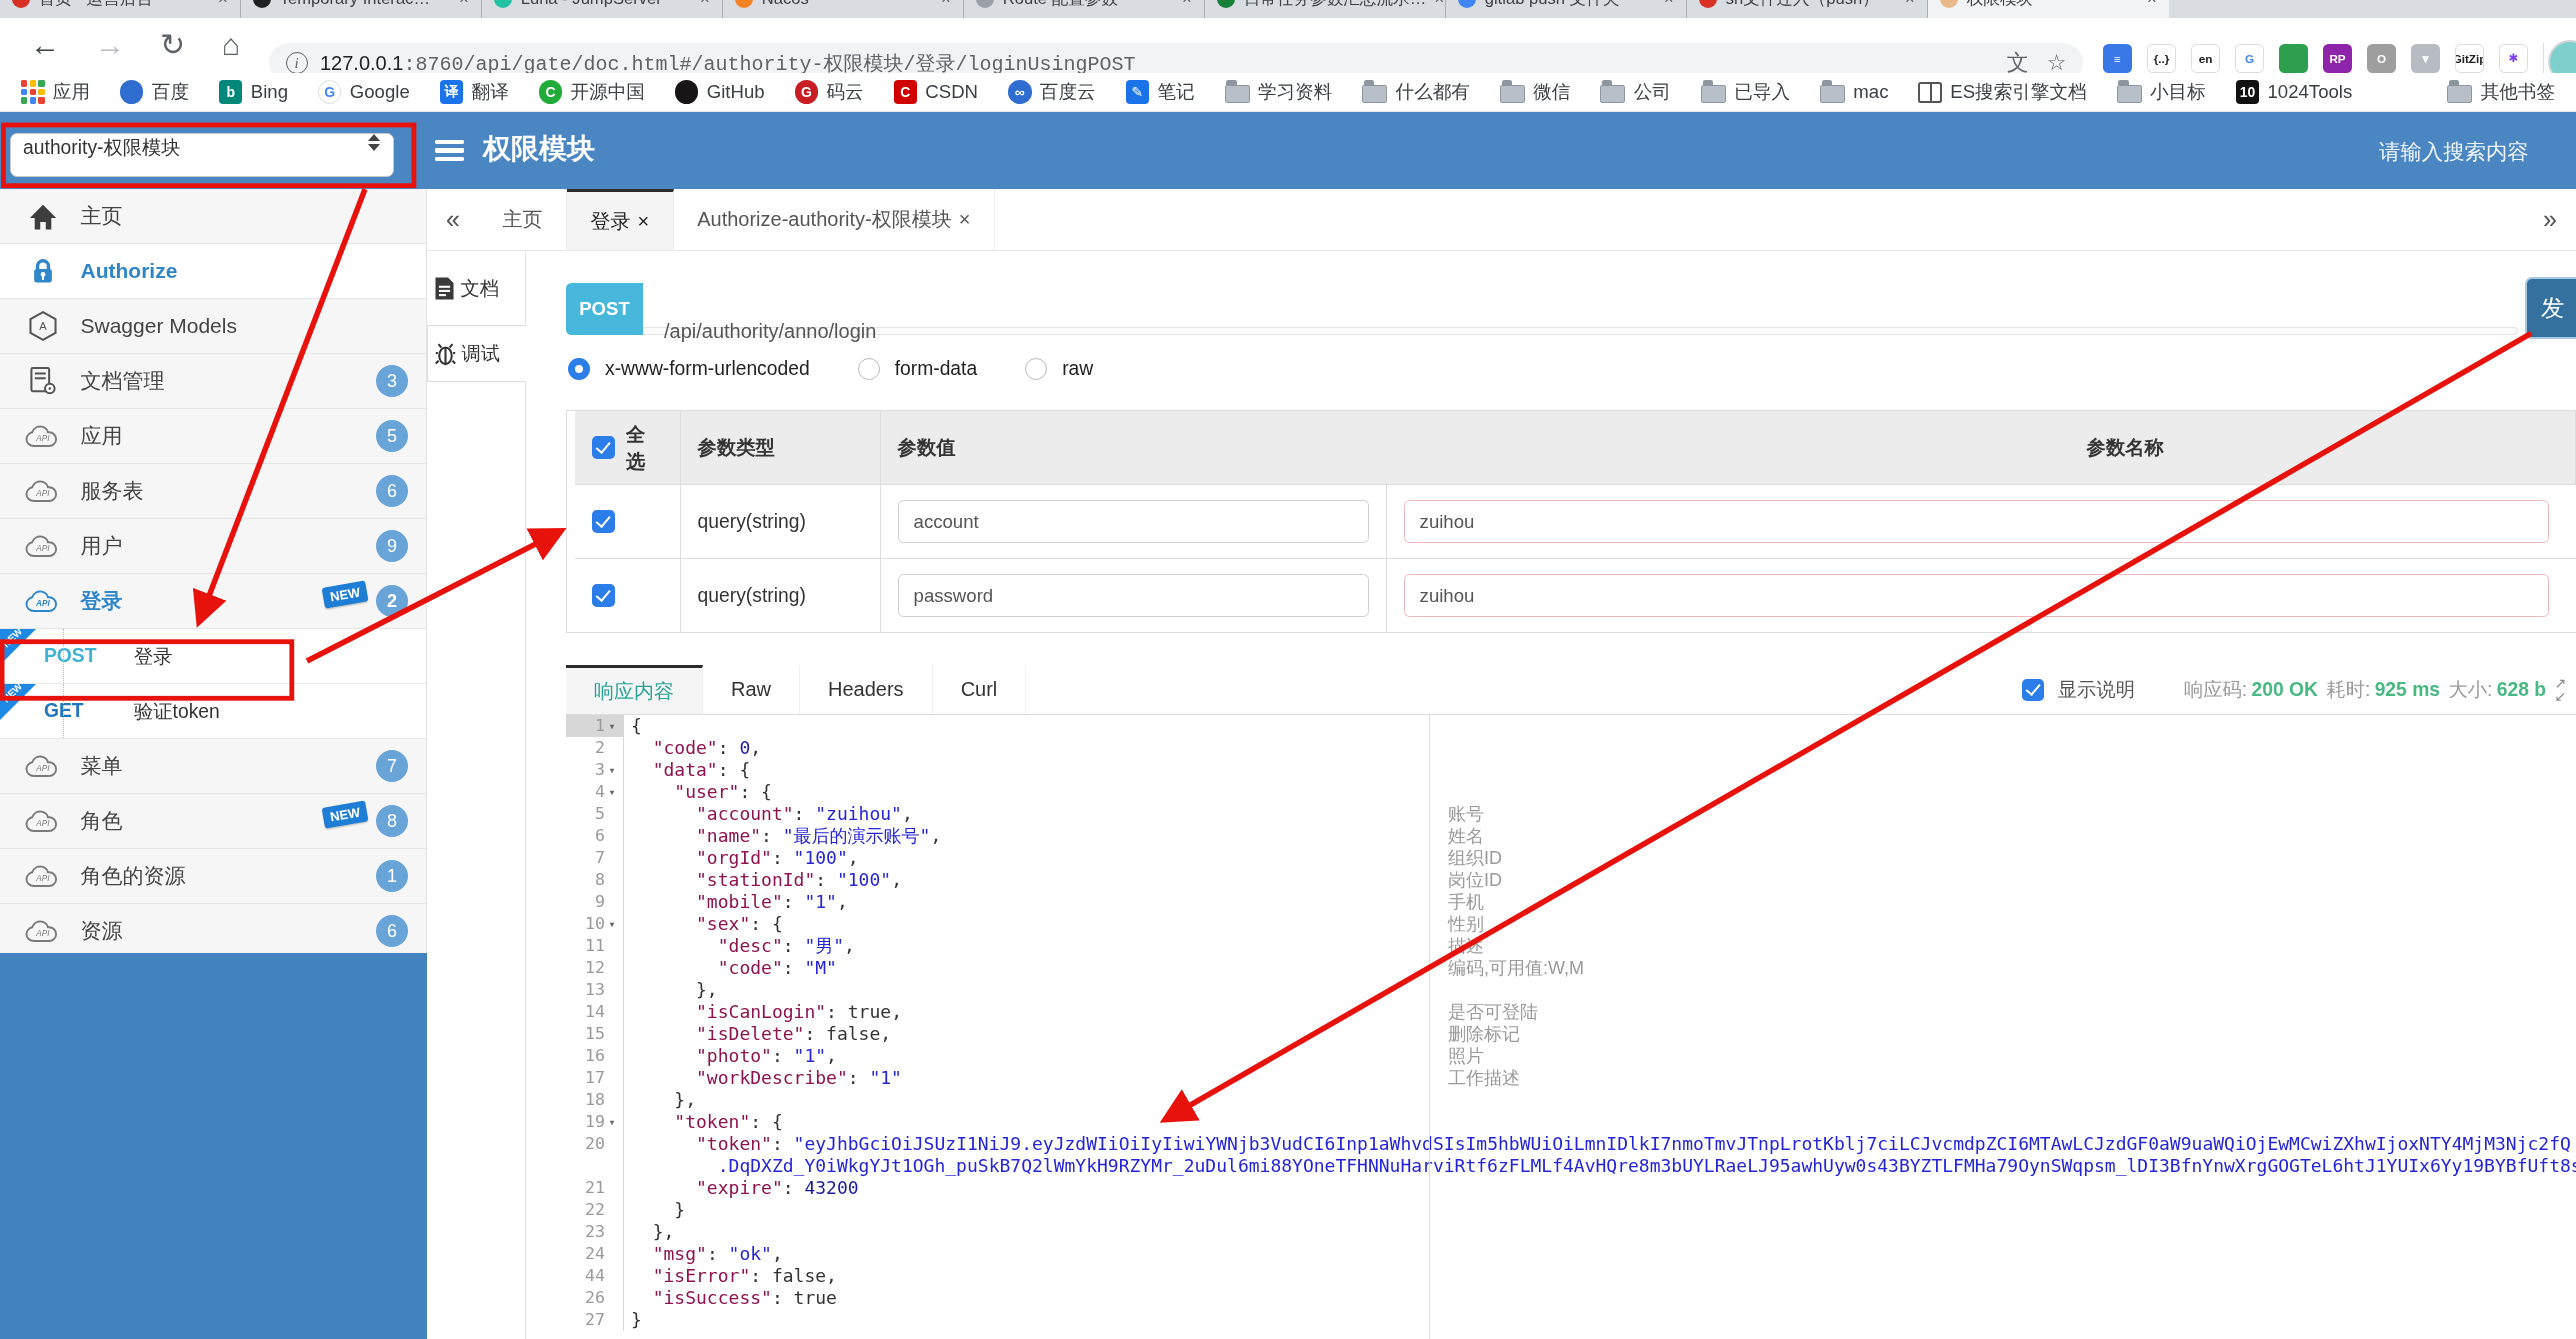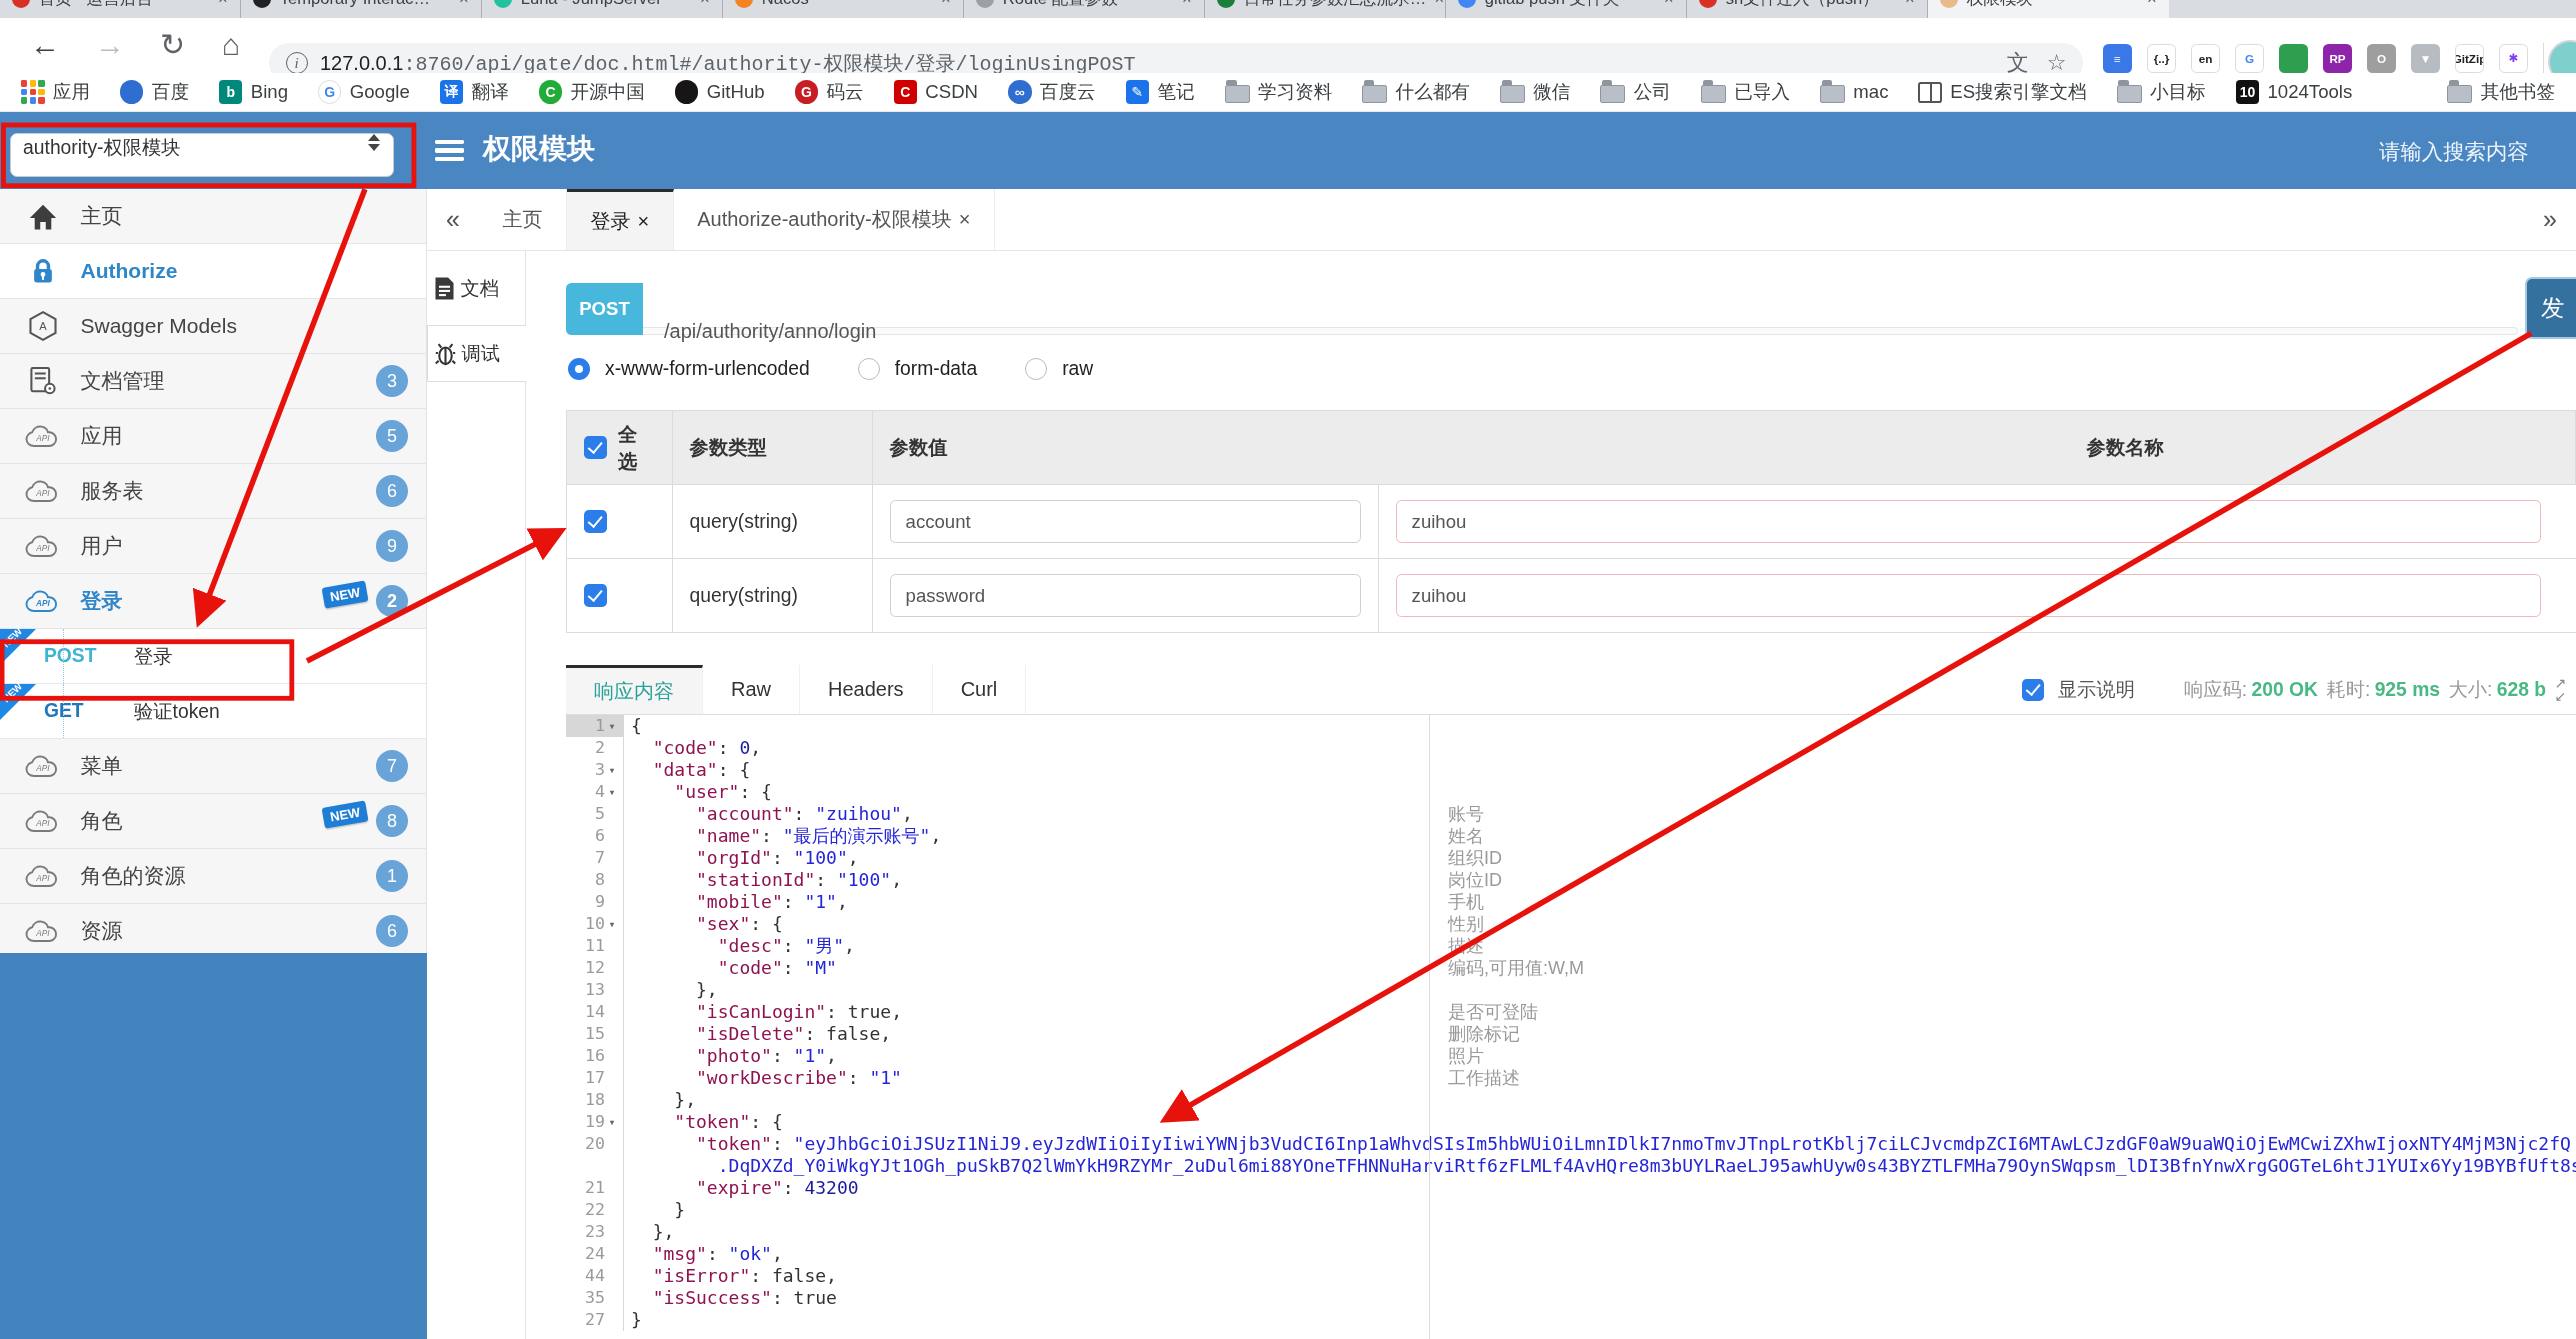--- a/index.html
+++ b/index.html
@@ -80,21 +80,21 @@
   .postbar { position:absolute; left:566px; top:283px; width:1952px; height:52px; display:flex; }
   .postchip { width:77px; background:#47b8dc; color:#fff; font-weight:bold; font-size:18.6px; display:flex; align-items:center; justify-content:center; border-radius:5.5px 0 0 5.5px; }
   .posturl { flex:1; background:#fbfbfb; border:0.7px solid #e6e6e6; border-left:none; border-radius:0 5.5px 5.5px 0; display:flex; align-items:center; padding:0 21px; font-size:20px; color:#555;margin-top:44px; }
   .sendbtn { position:absolute; left:2525px; top:277px; width:90px; height:62px; background:#35719f; border:2.8px solid #a9c8e2; border-radius:7px; color:#fff; font-size:23.5px; display:flex; align-items:center; padding-left:14px; }
   .radios { position:absolute; left:568px; top:353px; height:32px; display:flex; align-items:center; gap:15px; font-size:19.3px; color:#222; }
   .radio { width:22px; height:22px; border-radius:50%; background:#fff; border:1.4px solid #bbb; flex:0 0 auto; }
   .radio.sel { border:7px solid #2b7de9; }
   .rgap { width:18px; }
   
   .ptable { position:absolute; left:566px; top:410px; width:2010px; border:0.7px solid #dcdcdc; border-right:none; font-size:19.3px; }
-  .prow { display:flex; border-top:0.7px solid #dcdcdc; background:#fff; }
+  .prow { display:flex; border-top:0.7px solid #dcdcdc; background:#fff;margin-left:8px; }
   .prow:first-child { border-top:none; background:#ececec; font-weight:bold; }
   .pc { padding:0 16.6px; display:flex; align-items:center; gap:11px; border-right:0.7px solid #dcdcdc; min-height:73px; }
   .pc1 { width:106px; } .pc2 { width:200px; } .pc3 { width:506px; } .pc4 { flex:1; border-right:none; }
   .pinput { width:475px; height:43px; border:0.7px solid #cfcfcf; border-radius:5.5px; font-size:18.6px; color:#555; padding:0 15px; font-family:inherit; background:#fff; }
   .pinput.val { width:1145px; border-color:#efb8bc; }
   .cb { position:relative; width:23.5px; height:23.5px; background:#2b7de9; border-radius:4.8px; flex:0 0 auto; }
   .cb::after { content:""; position:absolute; left:7.6px; top:2.8px; width:6.2px; height:12.4px; border:solid #fff; border-width:0 2.8px 2.8px 0; transform:rotate(40deg); }
   
   .resptabs { position:absolute; left:566px; top:665px; width:2010px; height:50px; border-bottom:0.7px solid #ddd; display:flex; align-items:stretch; }
   .rtab { display:flex; align-items:center; padding:8px 28px; font-size:20px; color:#333; border-right:0.7px solid #f0f0f0; }
@@ -585,21 +585,21 @@
       <div class="jrow"><div class="gut"><span>17</span><span class="fold"></span></div><div class="code"><span class="seg-p">      </span><span class="seg-k">"workDescribe"</span><span class="seg-p">: </span><span class="seg-s">"1"</span></div><span class="ann">工作描述</span></div>
       <div class="jrow"><div class="gut"><span>18</span><span class="fold"></span></div><div class="code"><span class="seg-p">    },</span></div></div>
       <div class="jrow"><div class="gut"><span>19</span><span class="fold">▾</span></div><div class="code"><span class="seg-p">    </span><span class="seg-k">"token"</span><span class="seg-p">: {</span></div></div>
       <div class="jrow"><div class="gut"><span>20</span><span class="fold"></span></div><div class="code"><span class="seg-p">      </span><span class="seg-k">"token"</span><span class="seg-p">: </span><span class="seg-s">"eyJhbGciOiJSUzI1NiJ9.eyJzdWIiOiIyIiwiYWNjb3VudCI6Inp1aWhvdSIsIm5hbWUiOiLmnIDlkI7nmoTmvJTnpLrotKblj7ciLCJvcmdpZCI6MTAwLCJzdGF0aW9uaWQiOjEwMCwiZXhwIjoxNTY4MjM3Njc2fQ</span></div></div>
       <div class="jrow"><div class="gut"><span></span><span class="fold"></span></div><div class="code"><span class="seg-p">        </span><span class="seg-s">.DqDXZd_Y0iWkgYJt1OGh_puSkB7Q2lWmYkH9RZYMr_2uDul6mi88YOneTFHNNuHarviRtf6zFLMLf4AvHQre8m3bUYLRaeLJ95awhUyw0s43BYZTLFMHa79OynSWqpsm_lDI3BfnYnwXrgGOGTeL6htJ1YUIx6Yy19BYBfUft8s"</span></div></div>
       <div class="jrow"><div class="gut"><span>21</span><span class="fold"></span></div><div class="code"><span class="seg-p">      </span><span class="seg-k">"expire"</span><span class="seg-p">: </span><span class="seg-n">43200</span></div></div>
       <div class="jrow"><div class="gut"><span>22</span><span class="fold"></span></div><div class="code"><span class="seg-p">    }</span></div></div>
       <div class="jrow"><div class="gut"><span>23</span><span class="fold"></span></div><div class="code"><span class="seg-p">  },</span></div></div>
       <div class="jrow"><div class="gut"><span>24</span><span class="fold"></span></div><div class="code"><span class="seg-p">  </span><span class="seg-k">"msg"</span><span class="seg-p">: </span><span class="seg-s">"ok"</span><span class="seg-p">,</span></div></div>
       <div class="jrow"><div class="gut"><span>44</span><span class="fold"></span></div><div class="code"><span class="seg-p">  </span><span class="seg-k">"isError"</span><span class="seg-p">: </span><span class="seg-b">false</span><span class="seg-p">,</span></div></div>
-      <div class="jrow"><div class="gut"><span>35</span><span class="fold"></span></div><div class="code"><span class="seg-p">  </span><span class="seg-k">"isSuccess"</span><span class="seg-p">: </span><span class="seg-b">true</span></div></div>
+      <div class="jrow"><div class="gut"><span>26</span><span class="fold"></span></div><div class="code"><span class="seg-p">  </span><span class="seg-k">"isSuccess"</span><span class="seg-p">: </span><span class="seg-b">true</span></div></div>
       <div class="jrow"><div class="gut"><span>27</span><span class="fold"></span></div><div class="code"><span class="seg-p">}</span></div></div>
     </div>
   <div class="anndivider"></div>
 
   <svg id="overlay" width="2576" height="1340" viewBox="0 0 3734 1942">
     <defs>
       <marker id="ah" viewBox="0 0 10 10" refX="8" refY="5" markerWidth="6.5" markerHeight="6.5" orient="auto">
           <path d="M0,0 L10,5 L0,10 z" fill="#e8120c"></path>
         </marker>
     </defs>

